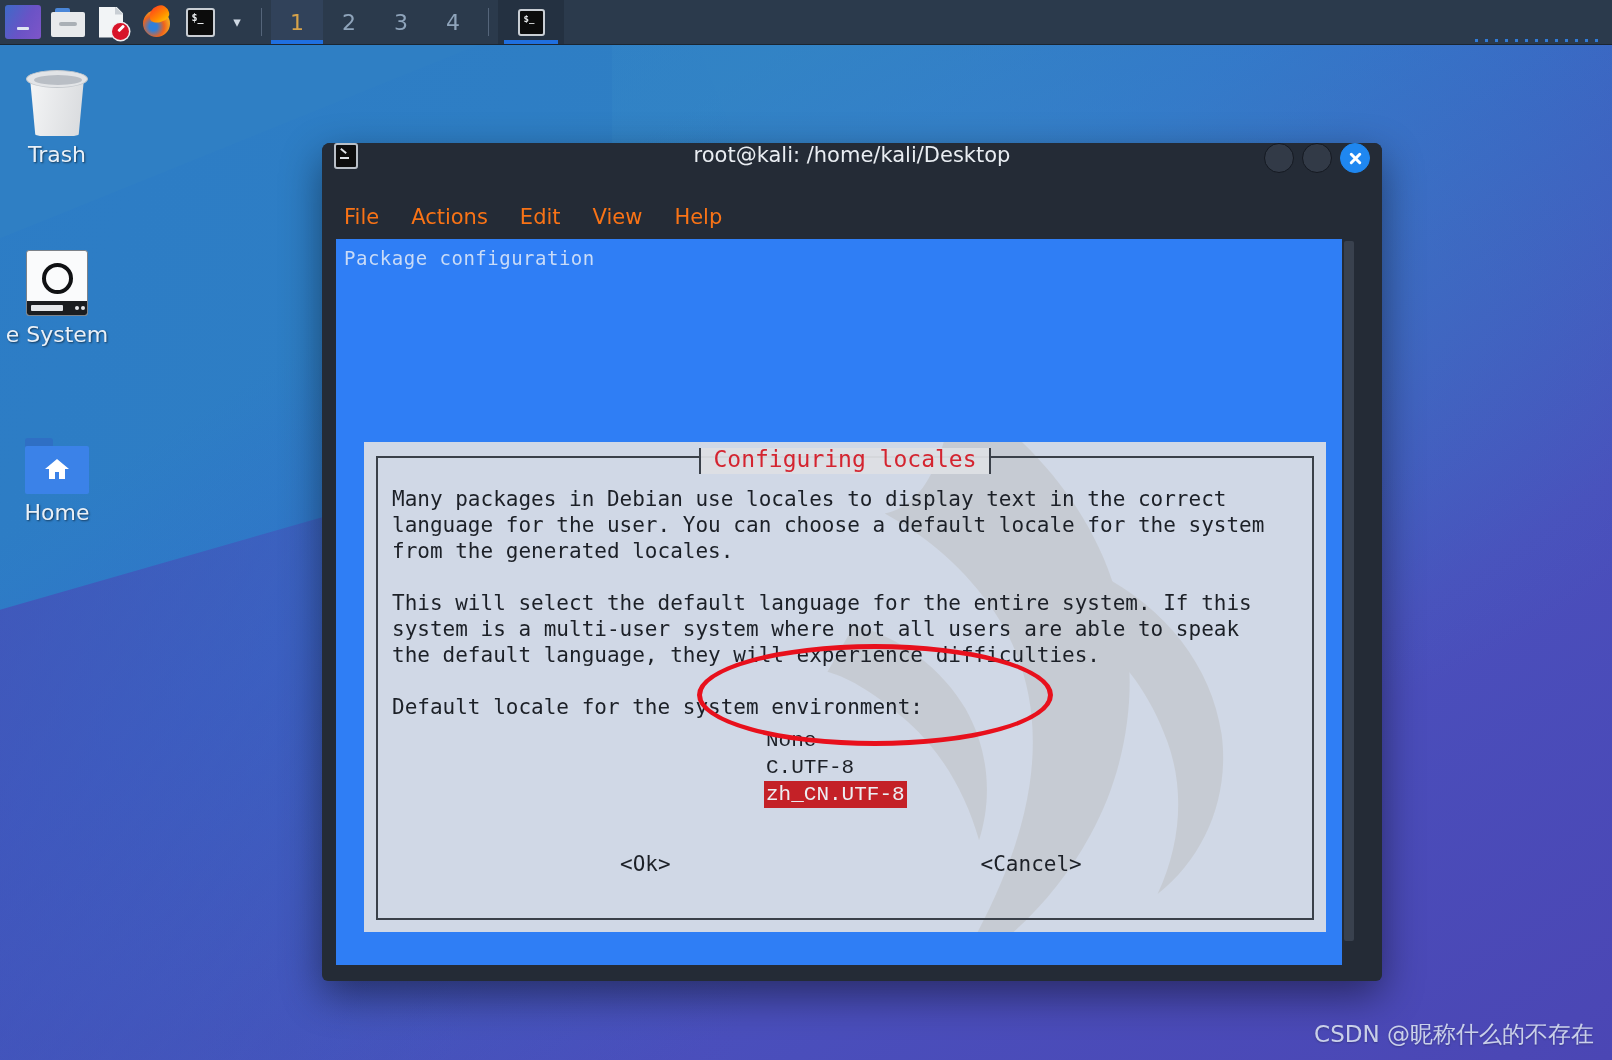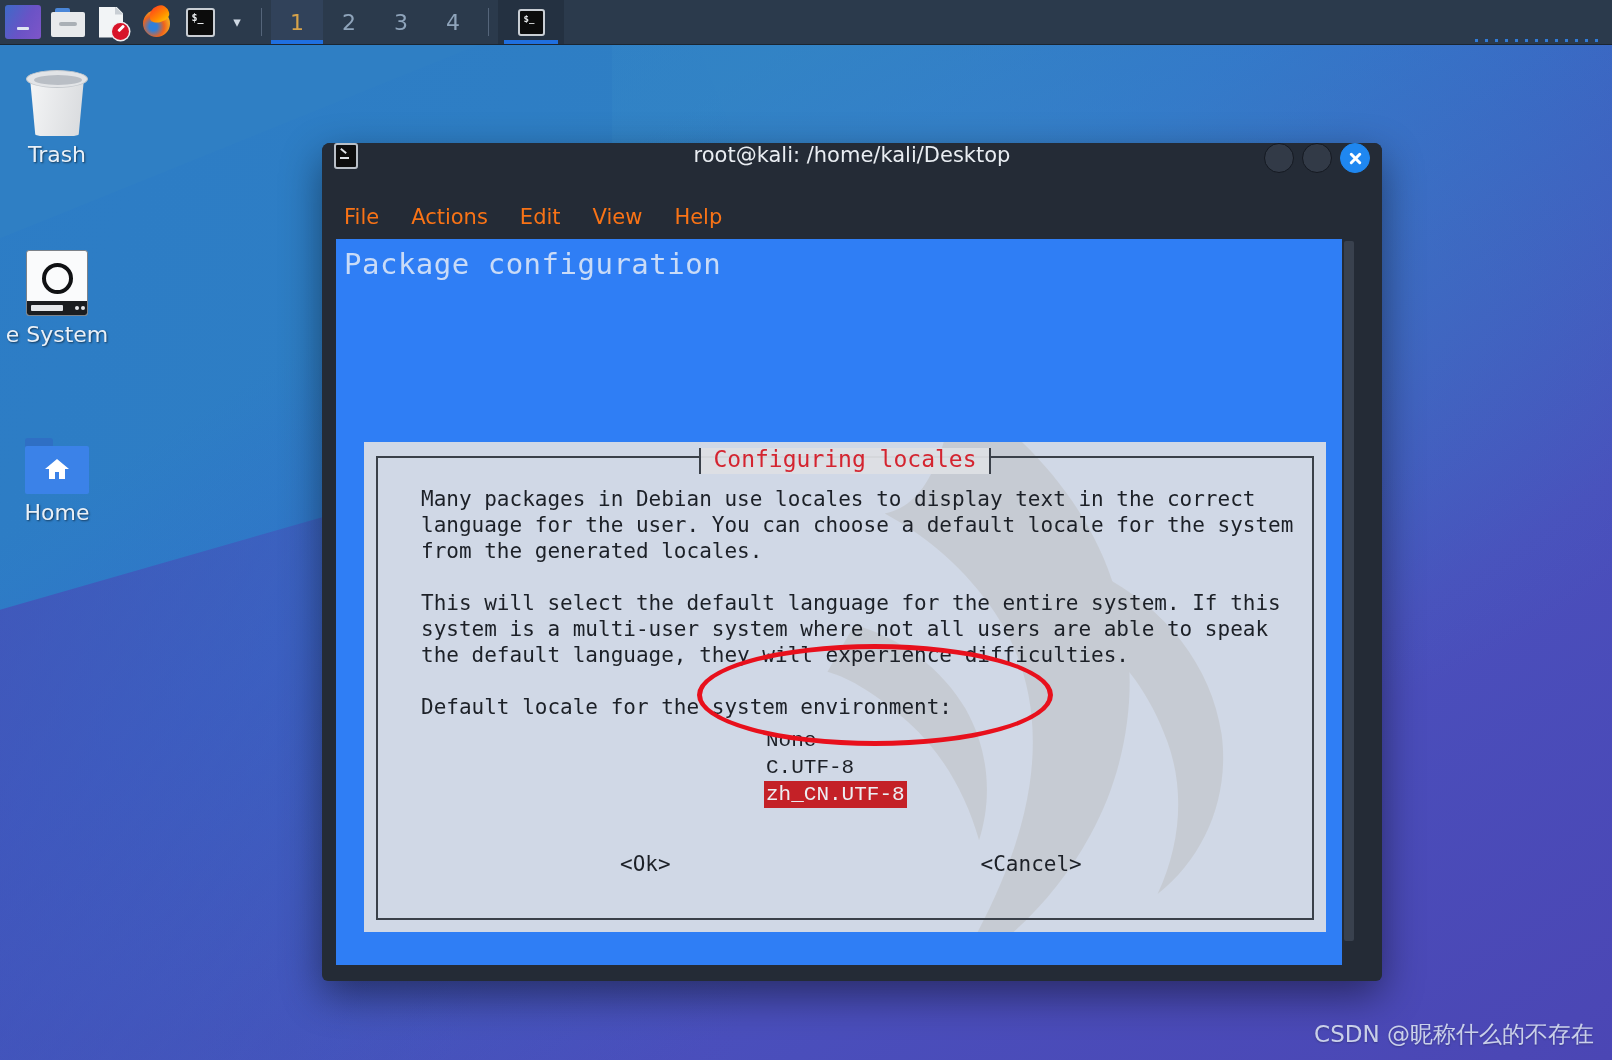--- a/index.html
+++ b/index.html
@@ -389,21 +389,21 @@
     background: #39414e;
     border-radius: 2px;
   }
 
   #pkg-header {
     position: absolute;
     left: 0; top: 0;
     width: 1006px;
     padding: 8px 0 6px 8px;
     font-family: "DejaVu Sans Mono", monospace;
-    font-size: 29px;
+    font-size: 19px;
     color: #c9dbf7;
     letter-spacing: 0.5px;
   }
 
   
   #dialog {
     position: absolute;
     left: 28px; top: 203px;
     width: 962px; height: 490px;
     background: rgba(221,223,228,0.93);
@@ -453,21 +453,20 @@
   #dialog .title-tick-l { left: 50%; margin-left: -146px; }
   #dialog .title-tick-r { left: 50%; margin-left: 144px; }
 
   #dialog-text {
     position: absolute;
     left: 28px; top: 44px;
     right: 26px;
     white-space: pre;
     line-height: 26px;
     z-index: 4;
-    margin-left: 29px;
   }
   #locale-list {
     position: absolute;
     left: 400px; top: 285px;
     z-index: 4;
     line-height: 27px;
     font-family: Liberation Mono, monospace;
   }
   #locale-list .opt { padding: 0 2px; }
   #locale-list .opt.selected {

